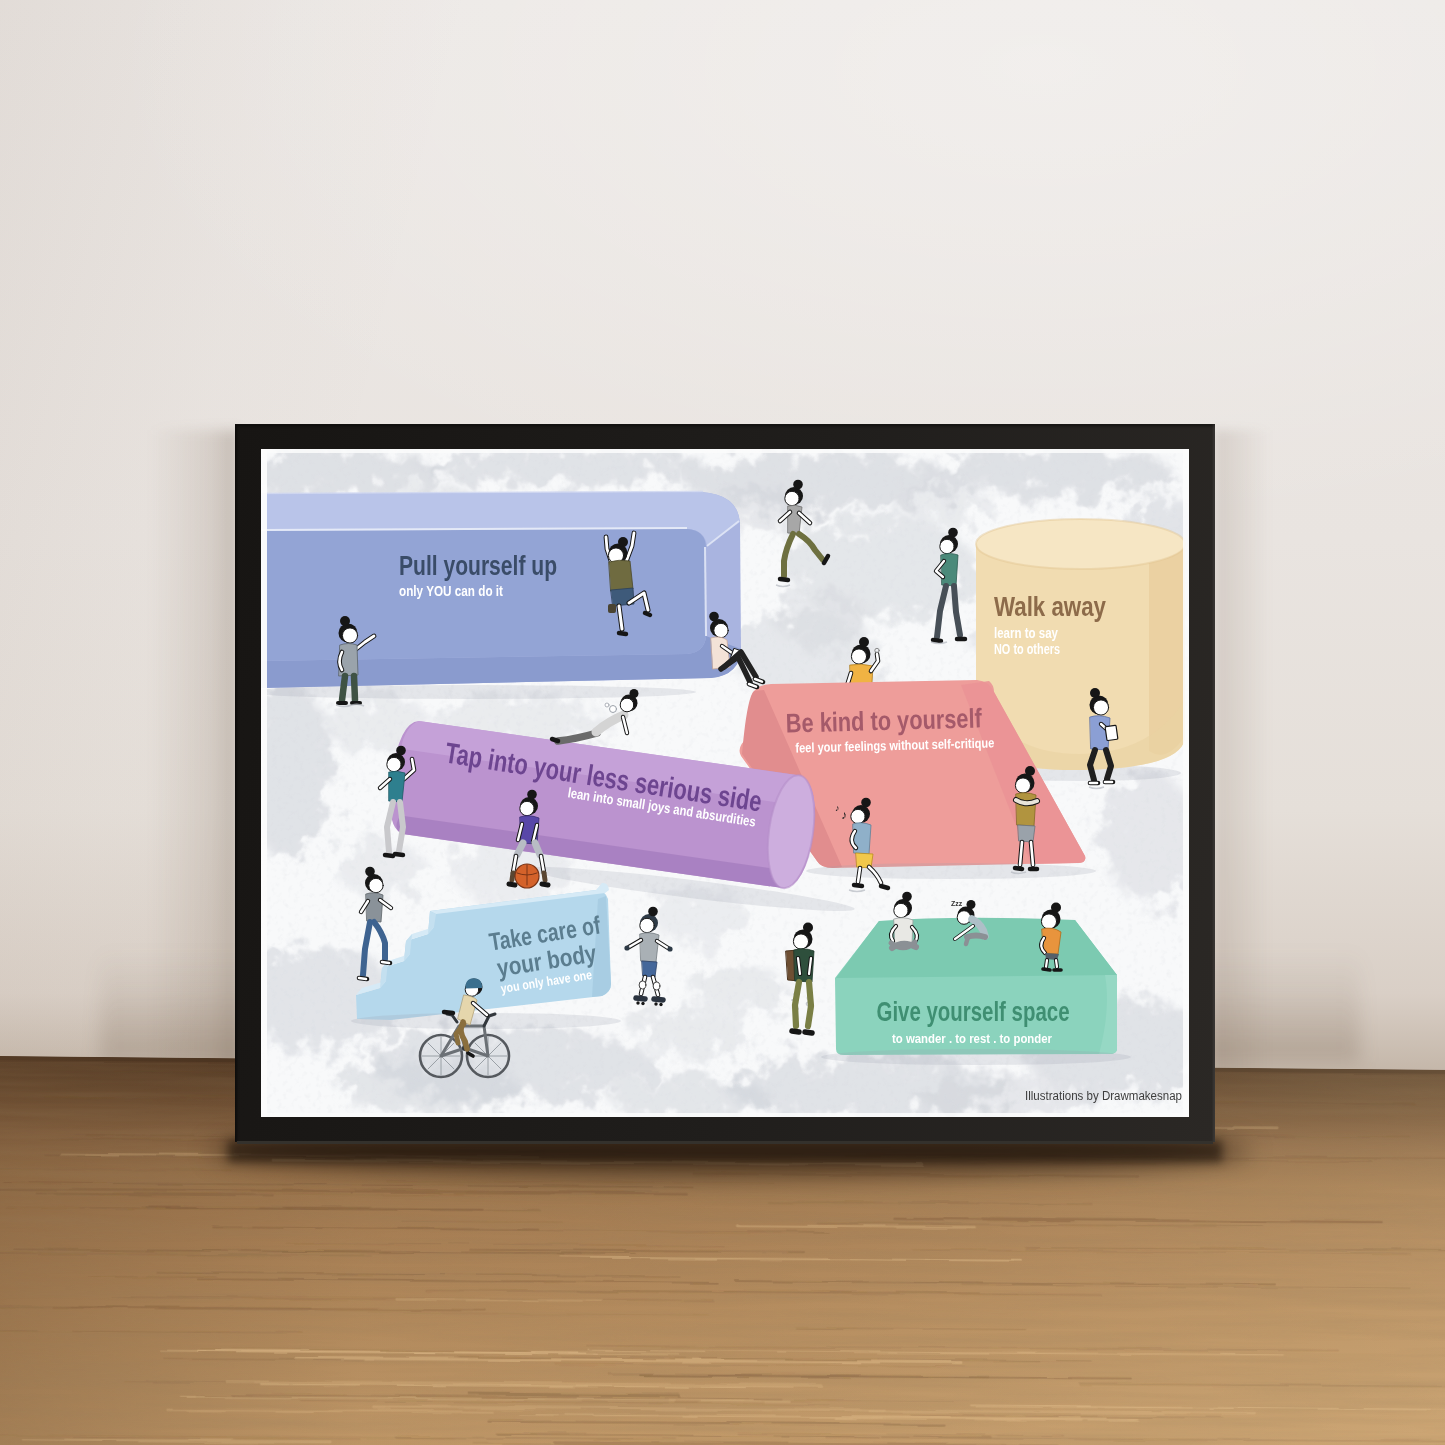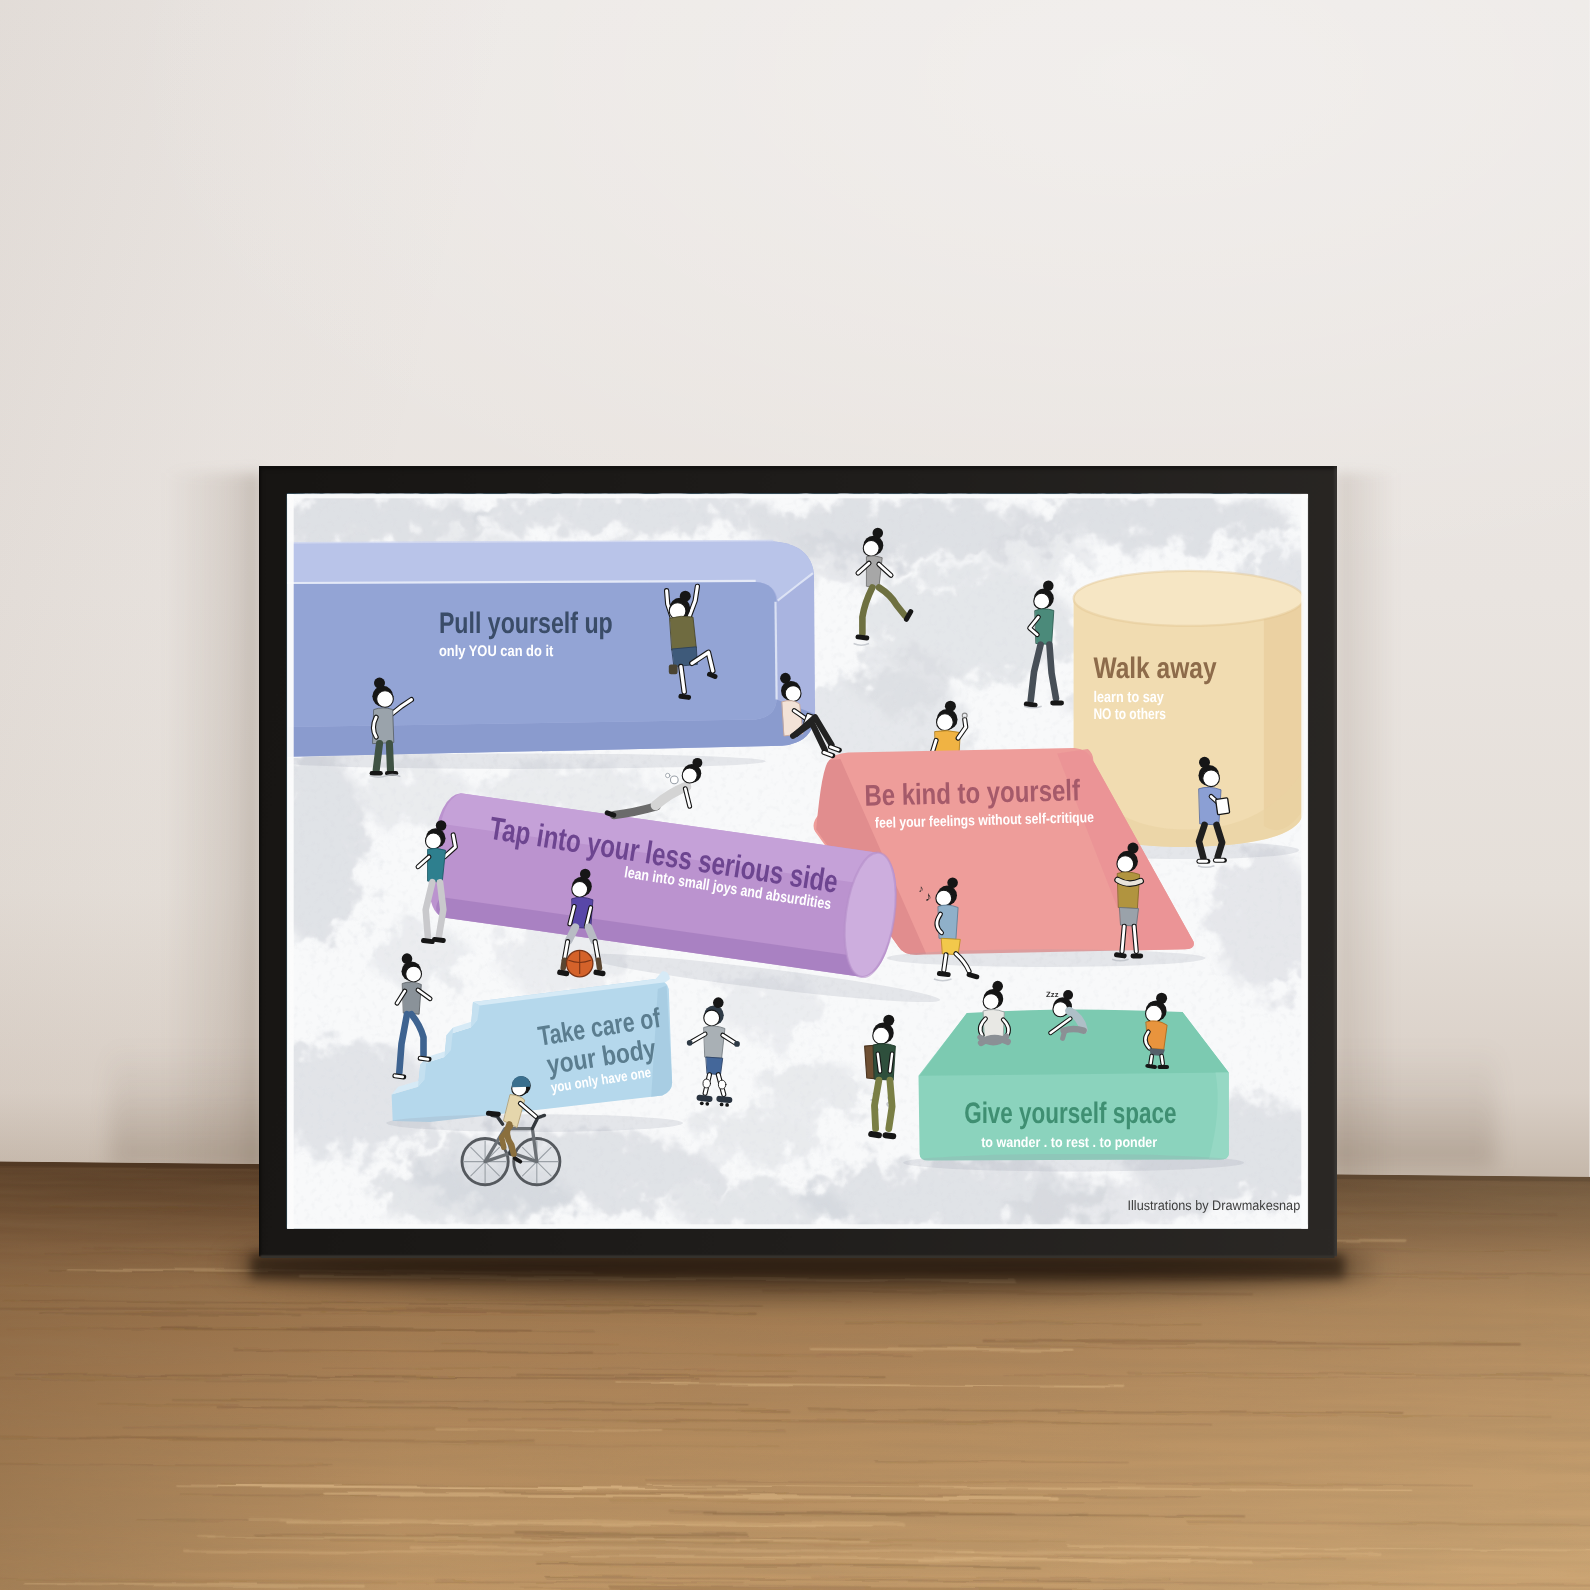--- a/index.html
+++ b/index.html
@@ -12,21 +12,21 @@
 #wallshadowR{position:absolute;left:1215px;top:430px;width:55px;height:660px;background:linear-gradient(to right, rgba(110,88,68,0.16) 0%, rgba(110,88,68,0) 100%);filter:blur(5px);}
 #wallshadowL{position:absolute;left:150px;top:430px;width:88px;height:650px;
 background:linear-gradient(to right, rgba(110,88,68,0) 0%, rgba(110,88,68,0.14) 70%, rgba(95,75,58,0.26) 100%);filter:blur(6px);}
 #wallshadowB{position:absolute;left:100px;top:950px;width:1260px;height:112px;
 background:linear-gradient(to bottom, rgba(100,78,58,0) 0%, rgba(92,70,50,0.20) 100%);filter:blur(9px);}
 #floor{position:absolute;left:0;top:1056px;width:1460px;height:390px;transform:rotate(0.55deg);transform-origin:0 0;}
 #frameshadow{position:absolute;left:210px;top:1125px;width:1040px;height:52px;background:rgba(38,24,13,0.62);filter:blur(12px);border-radius:50%;}
 #frameshadow2{position:absolute;left:228px;top:1140px;width:994px;height:22px;background:rgba(28,17,9,0.62);filter:blur(5px);}
 #frame{position:absolute;left:235px;top:424px;width:980px;height:718px;background:linear-gradient(100deg,#171513 0%,#201e1c 55%,#2b2825 100%);box-shadow:inset -2px 0 2px rgba(255,255,255,0.08), inset 2px 2px 3px rgba(0,0,0,0.5);}
 #frame .lip{position:absolute;left:2px;bottom:-2px;width:calc(100% - 4px);height:3px;background:#34312c;}
-#poster{position:absolute;left:261px;top:449px;width:912px;height:668px;background:#0369a1;box-shadow:inset 0 10px 12px -8px rgba(55,55,65,0.42), inset 0 -8px 12px -8px rgba(60,60,70,0.32), inset 12px 0 14px -10px rgba(60,60,70,0.38), inset -12px 0 14px -10px rgba(60,60,70,0.38);text-align:center;}
+#poster{position:absolute;left:261px;top:449px;width:912px;height:668px;background:#ec4899;box-shadow:inset 0 10px 12px -8px rgba(55,55,65,0.42), inset 0 -8px 12px -8px rgba(60,60,70,0.32), inset 12px 0 14px -10px rgba(60,60,70,0.38), inset -12px 0 14px -10px rgba(60,60,70,0.38);text-align:center;}
 #poster svg{position:absolute;left:0;top:0;}
 .t{font-family:"Liberation Sans",sans-serif;font-weight:bold;}
 </style>
 </head>
 <body>
 <div id="scene">
 
 <div id="wall"></div>
 
 <div id="wallshadowL"></div>

